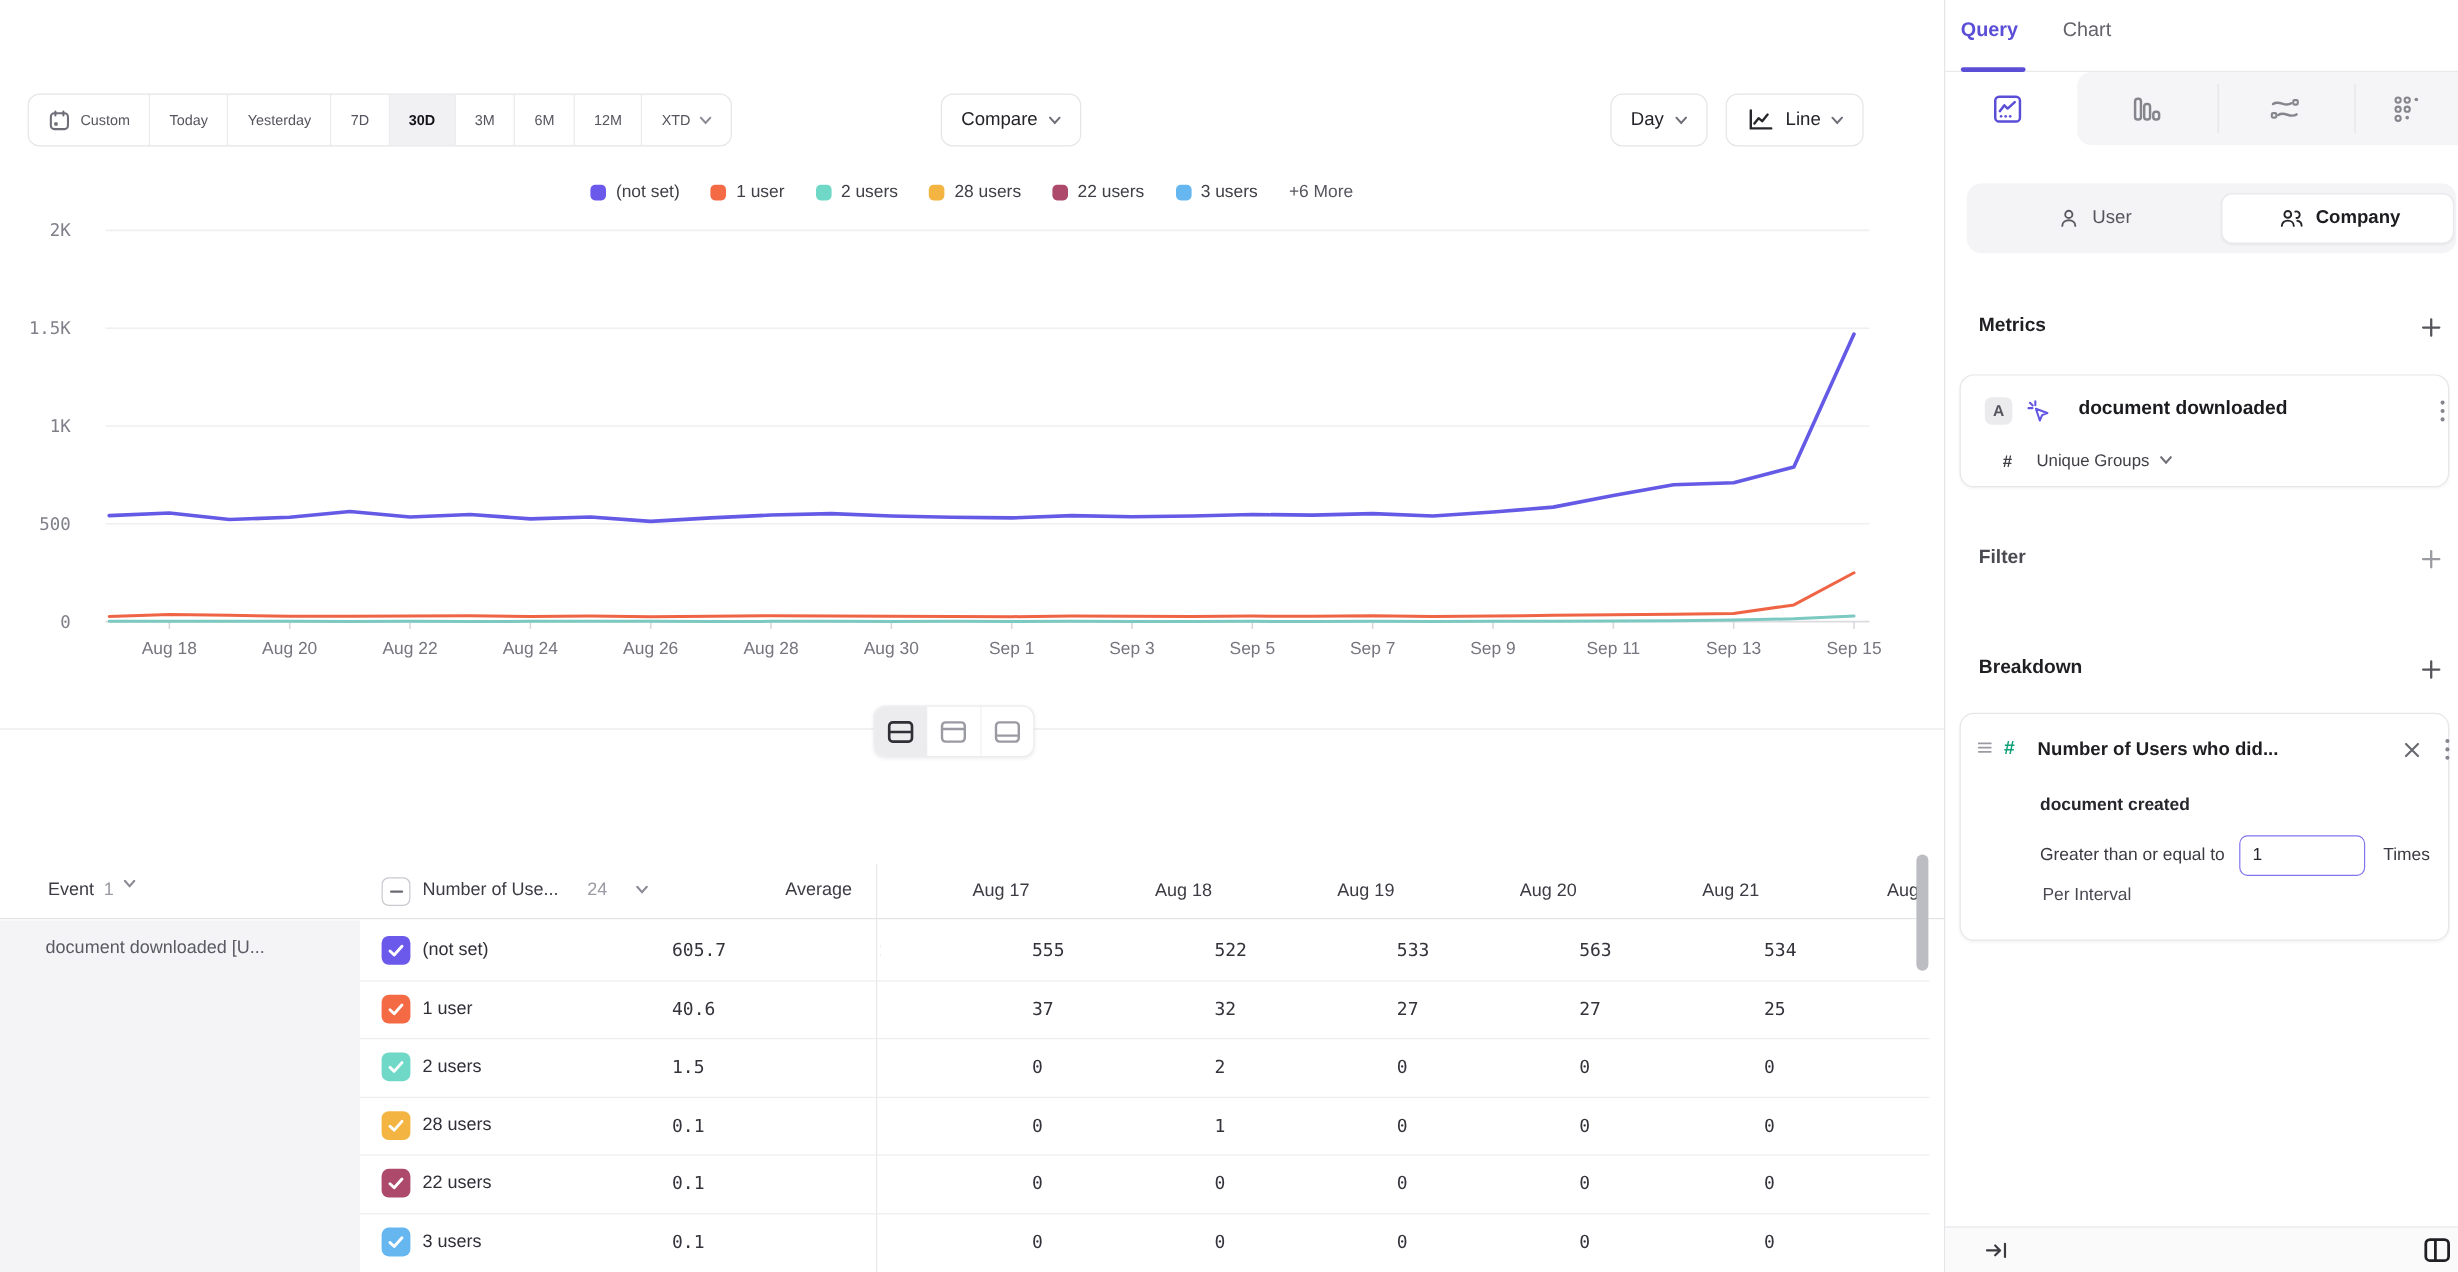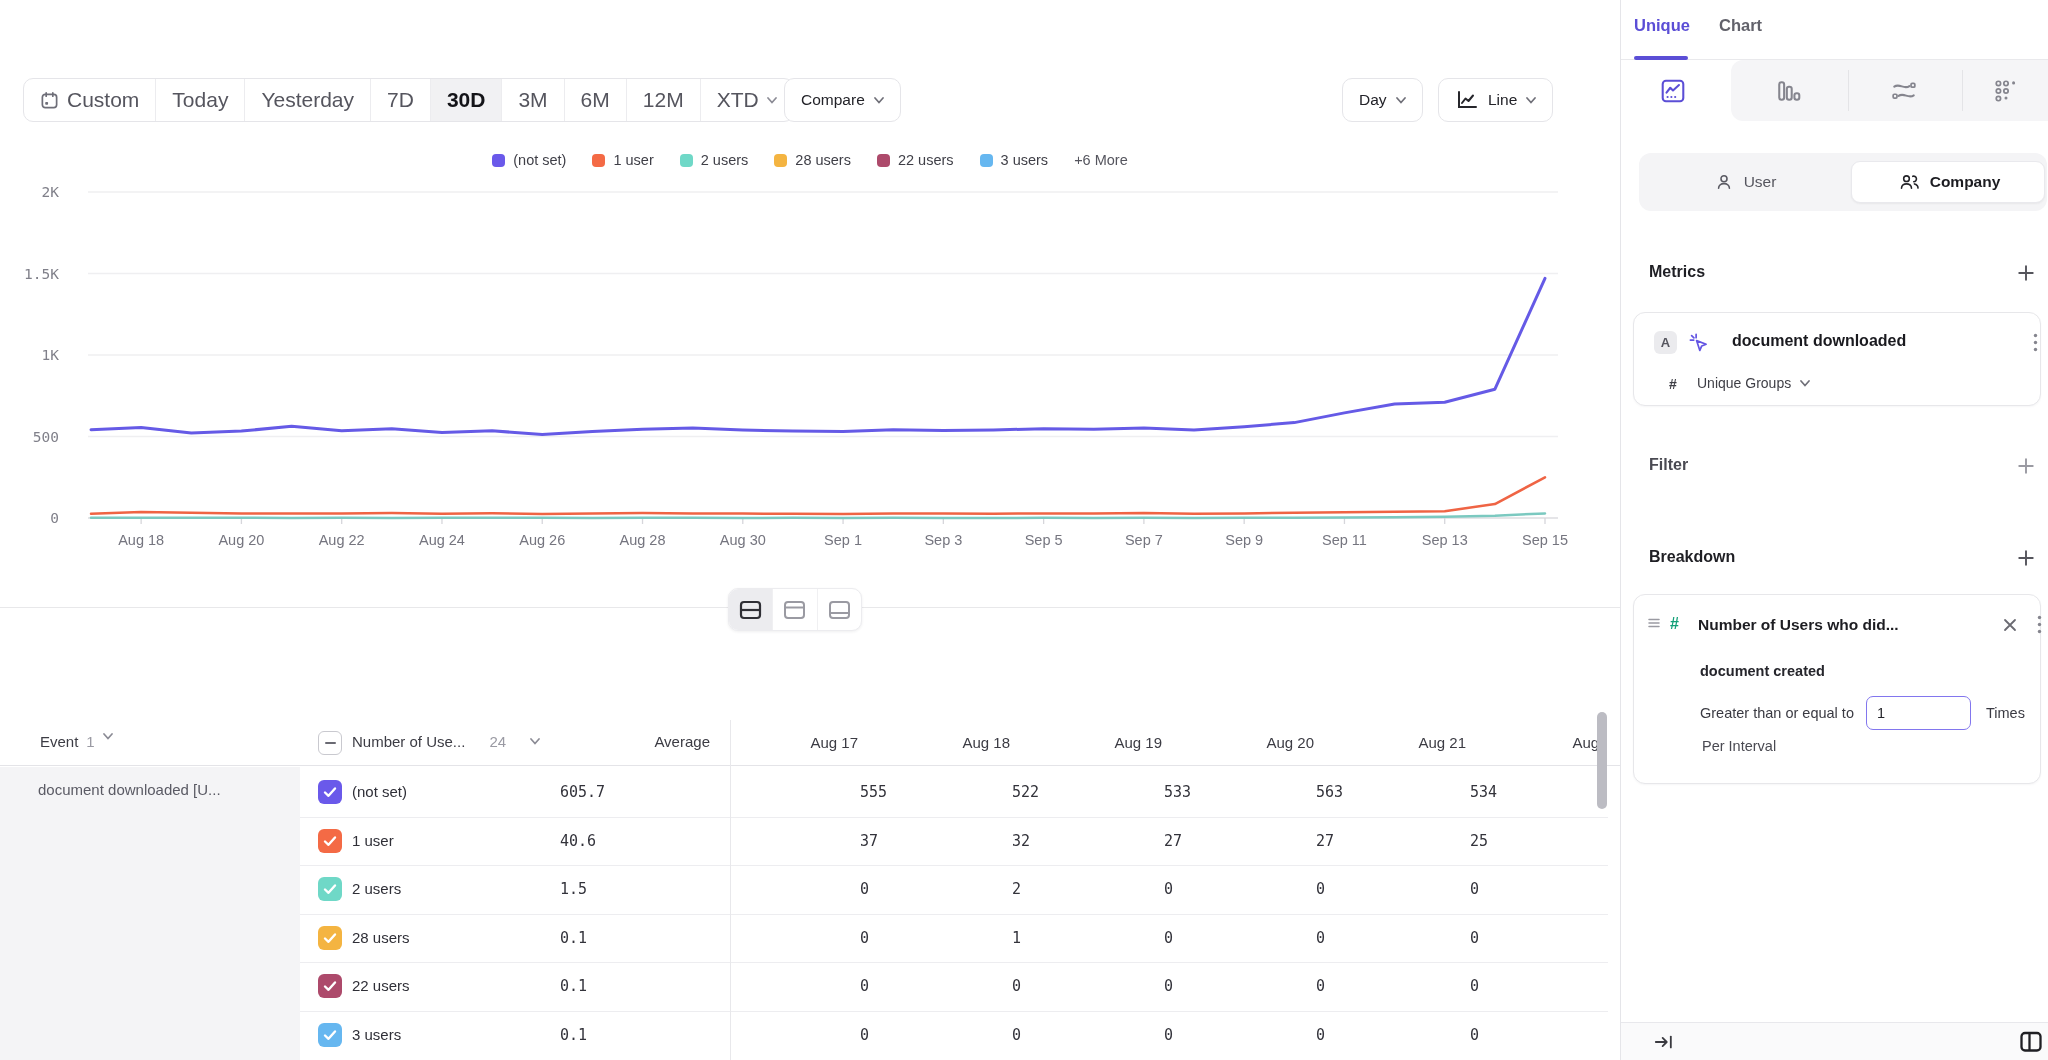--- a/index.html
+++ b/index.html
@@ -6,21 +6,21 @@
   html,body { width:2048px; height:1060px; overflow:hidden; background:#fff;
               font-family:"Liberation Sans", sans-serif; color:#26262c; }
   .abs { position:absolute; }
 
   
   #main { position:absolute; left:0; top:0; width:1620px; height:1060px; background:#fff; }
 
   
   .range-group { position:absolute; left:23px; top:78px; height:44px; display:flex; align-items:stretch;
                  border:1px solid #e5e5e9; border-radius:10px; background:#fff; overflow:hidden; }
-  .range-item { display:flex; align-items:center; gap:8px; padding:0 16px; font-size:21px; color:#55555e;
+  .range-item { display:flex; align-items:center; gap:8px; padding:0 16px; font-size:12px; color:#55555e;
                 border-right:1px solid #ececef; cursor:pointer; white-space:nowrap; }
   .range-item:last-child { border-right:none; }
   .range-item.sel { background:#f1f1f3; color:#141418; font-weight:700; }
   .btn { position:absolute; top:78px; height:44px; display:flex; align-items:center; gap:9px;
          border:1px solid #e5e5e9; border-radius:10px; background:#fff; padding:0 16px;
          font-size:15.5px; font-weight:500; color:#232329; cursor:pointer; }
   .chev { width:10px; height:7px; }
 
   
   #legend { position:absolute; left:0; top:152px; width:1620px; display:flex; justify-content:center;
@@ -65,21 +65,21 @@
   #date-clip { position:absolute; left:734px; top:720px; width:872px; height:340px; overflow:hidden; }
   .date-hdr { position:absolute; top:14px; width:150px; text-align:right; font-size:15px; color:#3c3c44; font-weight:500; }
   #scrollbar { position:absolute; left:1597px; top:712px; width:10px; height:97px; background:#bcbcc3; border-radius:5px; }
 
   
   #sidebar { position:absolute; left:1620px; top:0; width:428px; height:1060px; background:#fff;
              border-left:1px solid #e5e5e9; }
   #side-tabs { position:absolute; left:0; top:0; width:428px; height:60px; border-bottom:1px solid #e9e9ec; }
   .side-tab { position:absolute; top:16px; font-size:16.5px; cursor:pointer; }
   .side-tab.active { color:#5b4ed6; font-weight:700; }
-  .side-tab.idle { color:#62626b; font-weight:700; }
+  .side-tab.idle { color:#62626b; font-weight:400; }
   #tab-underline { position:absolute; left:13px; top:56px; width:54px; height:4px; background:#5b4ed6; border-radius:3px; }
   #charttype-row { position:absolute; left:0; top:60px; width:428px; height:61px; }
   .ct-gray { position:absolute; left:110px; top:0; width:318px; height:61px; background:#f5f5f7; border-radius:12px 0 0 12px; }
   .ct-div { position:absolute; top:10px; width:1px; height:41px; background:#e4e4e7; }
   .ct-icon { position:absolute; top:18px; cursor:pointer; }
 
   .toggle { position:absolute; left:18px; top:153px; width:408px; height:58px; background:#f4f4f6; border-radius:12px; }
   .toggle-white { position:absolute; left:212px; top:8px; width:194px; height:42px; background:#fff; border-radius:9px;
                   border:1px solid #e9e9ed; box-shadow:0 1px 2px rgba(30,30,40,.06); }
   .toggle-opt { position:absolute; top:0; height:58px; display:flex; align-items:center; justify-content:center; gap:10px;
@@ -383,21 +383,21 @@
       <div class="num abs" style="left: 430px; top: 306px; width: 150px;">0</div>
       <div class="num abs" style="left: 582px; top: 306px; width: 150px;">0</div>
       <div class="num abs" style="left: 736px; top: 306px; width: 150px;">0</div>
     </div>
   <div id="scrollbar"></div>
 </div>
 
 <div id="sidebar">
 
   <div id="side-tabs">
-    <div class="side-tab active" style="left:13px;">Unique</div>
+    <div class="side-tab active" style="left:13px;">Query</div>
     <div class="side-tab idle" style="left:98px;">Chart</div>
     <div id="tab-underline"></div>
   </div>
 
   <div id="charttype-row">
     <div class="ct-gray"></div>
     <div class="ct-div" style="left:227px;"></div>
     <div class="ct-div" style="left:341px;"></div>
     <div class="ct-icon" style="left:39px;">
       <svg width="26" height="26" viewBox="0 0 24 24">

